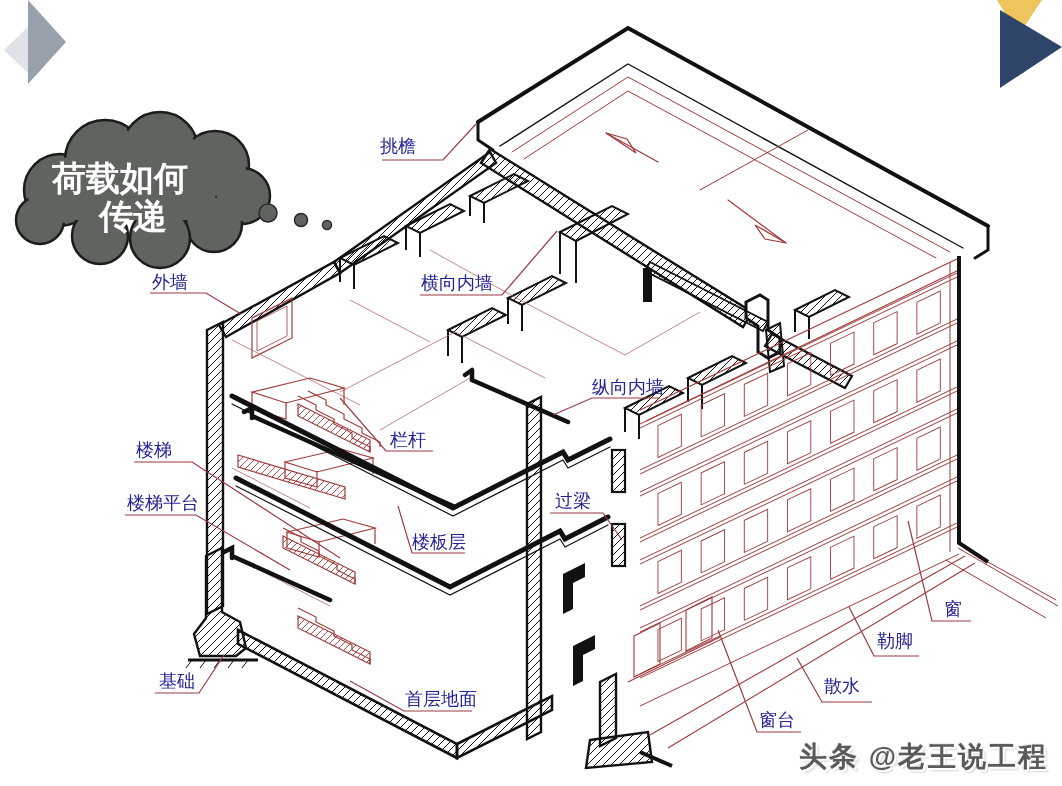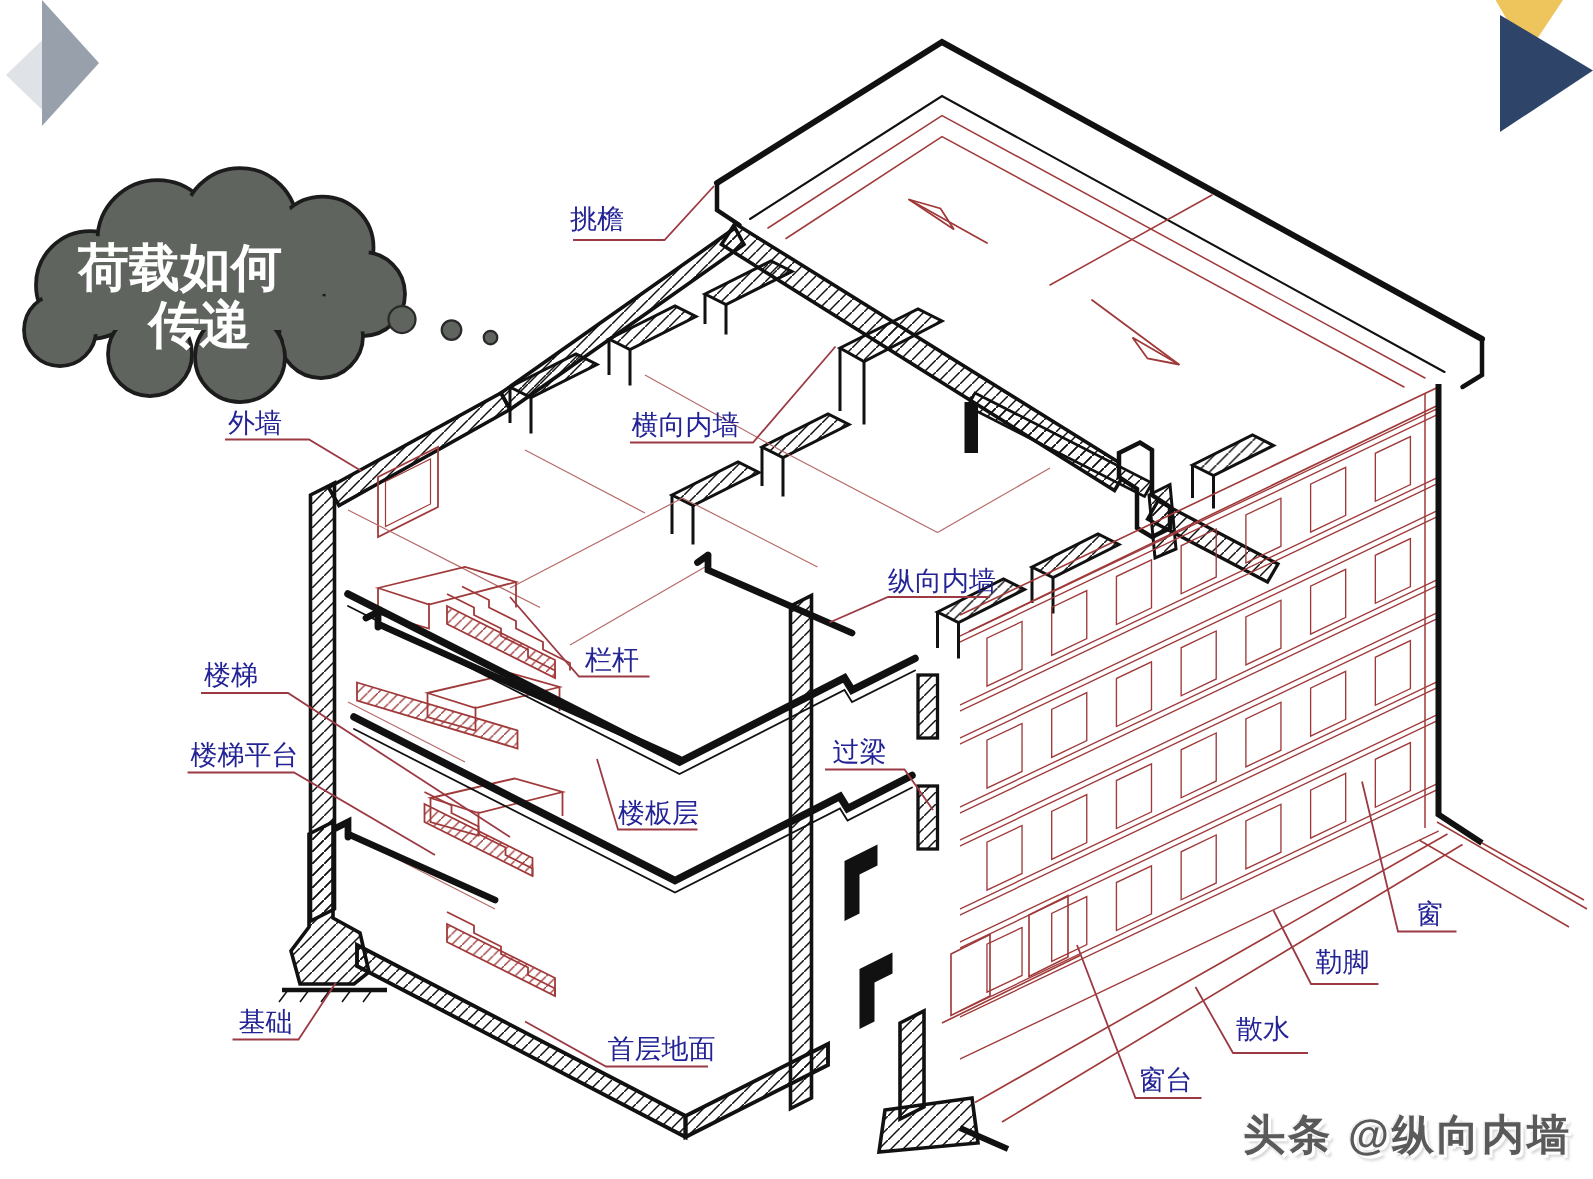--- a/index.html
+++ b/index.html
@@ -298,14 +298,14 @@
         <text x="944" y="615" class="dlabel">窗</text>
         <polyline points="919,656 874,656 849,607" fill="none" stroke="#9c3a44" stroke-width="1.2"></polyline>
         <text x="877" y="647" class="dlabel">勒脚</text>
         <polyline points="872,702 822,702 797,658" fill="none" stroke="#9c3a44" stroke-width="1.2"></polyline>
         <text x="824" y="692" class="dlabel">散水</text>
         <polyline points="801,732 757,732 718,630" fill="none" stroke="#9c3a44" stroke-width="1.2"></polyline>
         <text x="759" y="726" class="dlabel">窗台</text>
       </g>
 </svg>
 
-<div class="watermark">头条 @纵向内墙</div>
+<div class="watermark">头条 @老王说工程</div>
 </div>
 
 </body></html>

